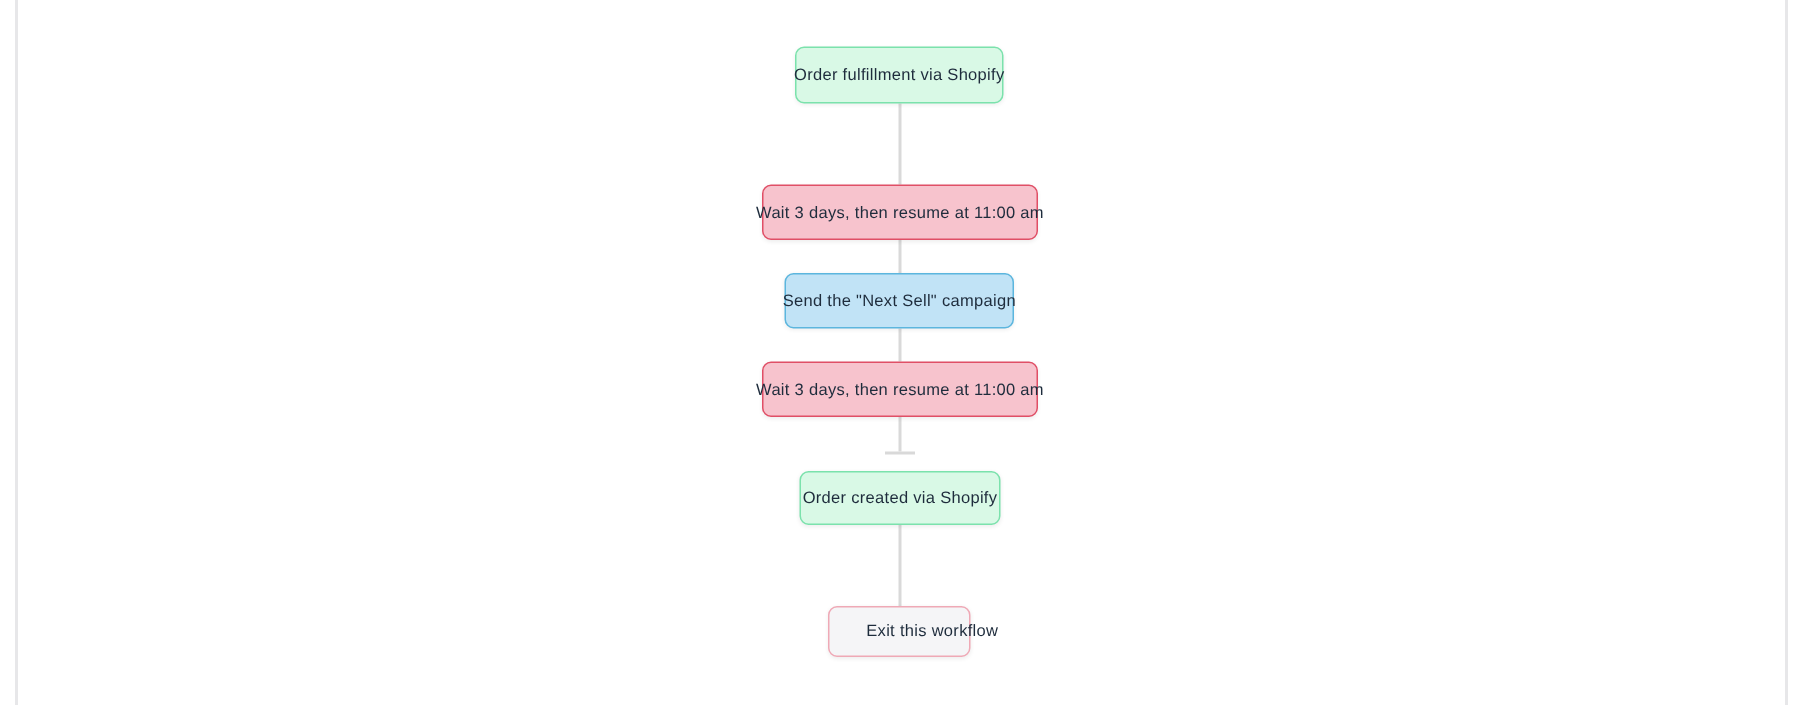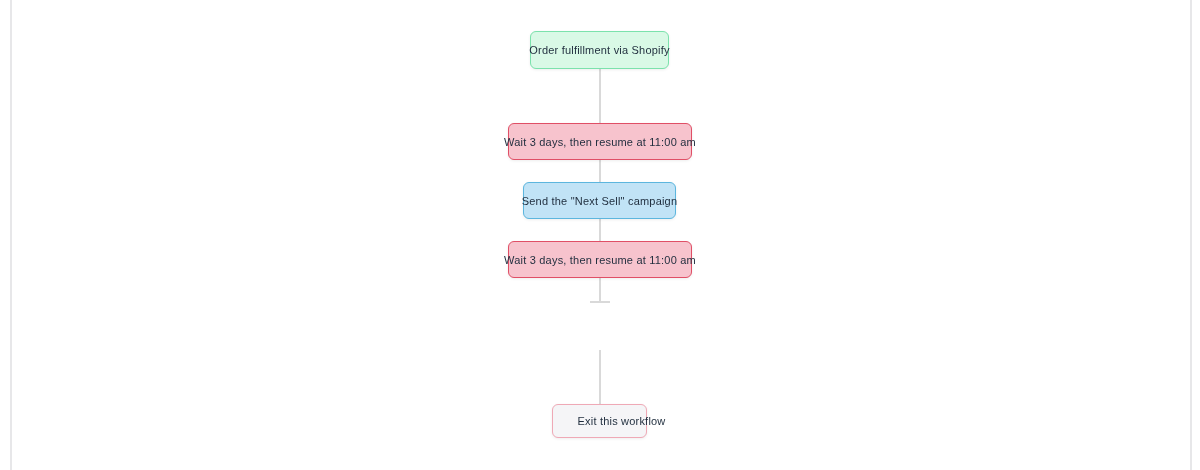--- a/index.html
+++ b/index.html
@@ -89,18 +89,21 @@
   </div>
 
   <div class="node n2" style="background: rgb(193, 227, 246); border-color: rgb(92, 182, 222);">
     <span class="node-label">Send the "Next Sell" campaign</span>
   </div>
 
   <div class="node n3" style="background: rgb(247, 195, 205); border-color: rgb(224, 79, 102);">
     <span class="node-label">Wait 3 days, then resume at 11:00 am</span>
   </div>
 
+  <div class="node n4" style="background: rgb(217, 249, 230); border-color: rgb(123, 226, 172);">
+    <span class="node-label">Order created via Shopify</span>
+  </div>
 
   <div class="node n5" style="background: rgb(245, 245, 247); border-color: rgb(239, 169, 182); padding-left: 44px;">
     <span class="node-label">Exit this workflow</span>
   </div>
 
 </div>
 
 </body></html>

